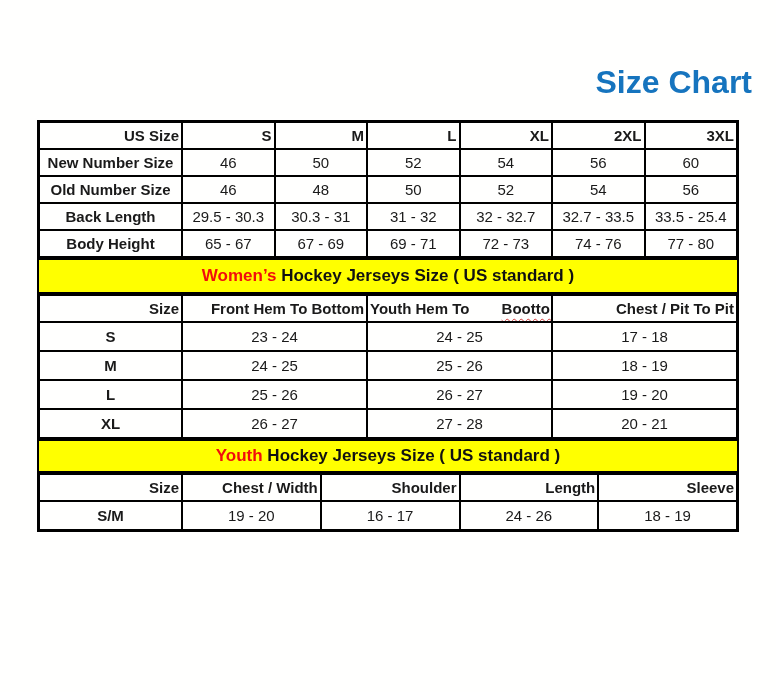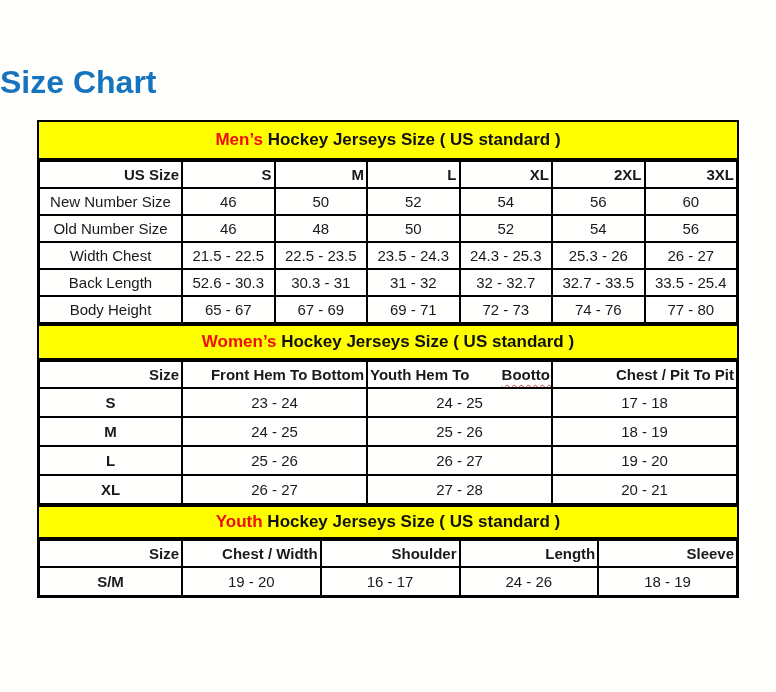--- a/index.html
+++ b/index.html
@@ -10,21 +10,21 @@
     background: #fffffe;
     overflow: hidden;
     font-family: "Liberation Sans", sans-serif;
     color: #1a1a1a;
   }
   .page-title {
     position: absolute;
     top: 64px;
     left: 0;
     width: 752px;
-    text-align: left;
+    text-align: right;
     font-size: 32px;
     font-weight: bold;
     color: #1674be;
     letter-spacing: 0px;
   }
   .chart {
     position: absolute;
     left: 37px;
     top: 120px;
     width: 700px;
@@ -55,44 +55,41 @@
     text-align: center;
     vertical-align: middle;
     font-size: 15px;
     padding: 0 2px;
     height: 25px;
     overflow: hidden;
     white-space: nowrap;
   }
   th { font-weight: bold; text-align: right; }
   td { font-weight: normal; }
-  td.rowlabel { font-weight: normal; }
+  td.rowlabel { font-weight: bold; }
   td.bold-label { font-weight: bold; }
   .w-table td, .y-table td { height: 27px; }
   .squiggle {
     text-decoration: underline;
     text-decoration-style: wavy;
     text-decoration-color: #d43c3c;
     text-decoration-thickness: 1px;
     text-underline-offset: 4px;
     padding-left: 28px;
   }
 </style>
 </head>
 <body>
 
 <div class="page">
 
   <div class="page-title">Size Chart</div>
 
   <div class="chart">
 
-    <div class="banner first">
-      <span class="hl">Men’s</span><span> Hockey Jerseys Size ( US standard )</span>
-    </div>
 
     <table class="m-table">
       <colgroup>
         <col style="width:143px">
           <col>
           <col>
           <col>
           <col>
           <col>
           <col>
@@ -119,31 +116,22 @@
         <tr>
           <td class="rowlabel">Old Number Size</td>
           <td>46</td>
           <td>48</td>
           <td>50</td>
           <td>52</td>
           <td>54</td>
           <td>56</td>
         </tr>
         <tr>
-          <td class="rowlabel">Width Chest</td>
-          <td>21.5 - 22.5</td>
-          <td>22.5 - 23.5</td>
-          <td>23.5 - 24.3</td>
-          <td>24.3 - 25.3</td>
-          <td>25.3 - 26</td>
-          <td>26 - 27</td>
-        </tr>
-        <tr>
           <td class="rowlabel">Back Length</td>
-          <td>52.6 - 30.3</td>
+          <td>29.5 - 30.3</td>
           <td>30.3 - 31</td>
           <td>31 - 32</td>
           <td>32 - 32.7</td>
           <td>32.7 - 33.5</td>
           <td>33.5 - 25.4</td>
         </tr>
         <tr>
           <td class="rowlabel">Body Height</td>
           <td>65 - 67</td>
           <td>67 - 69</td>

